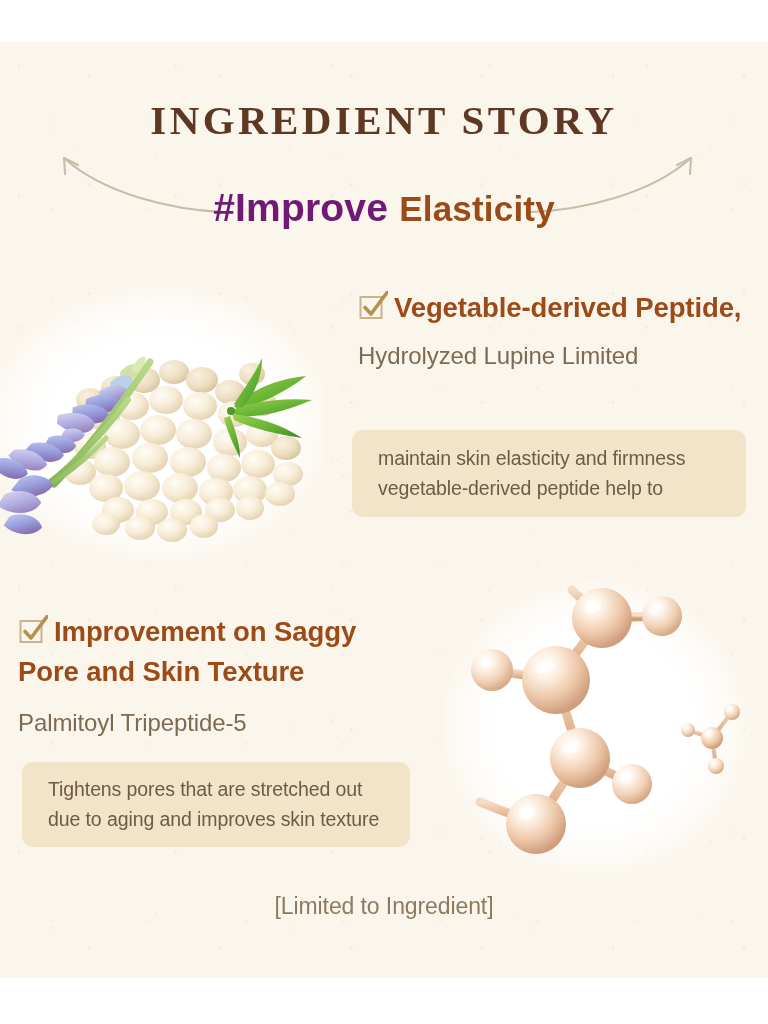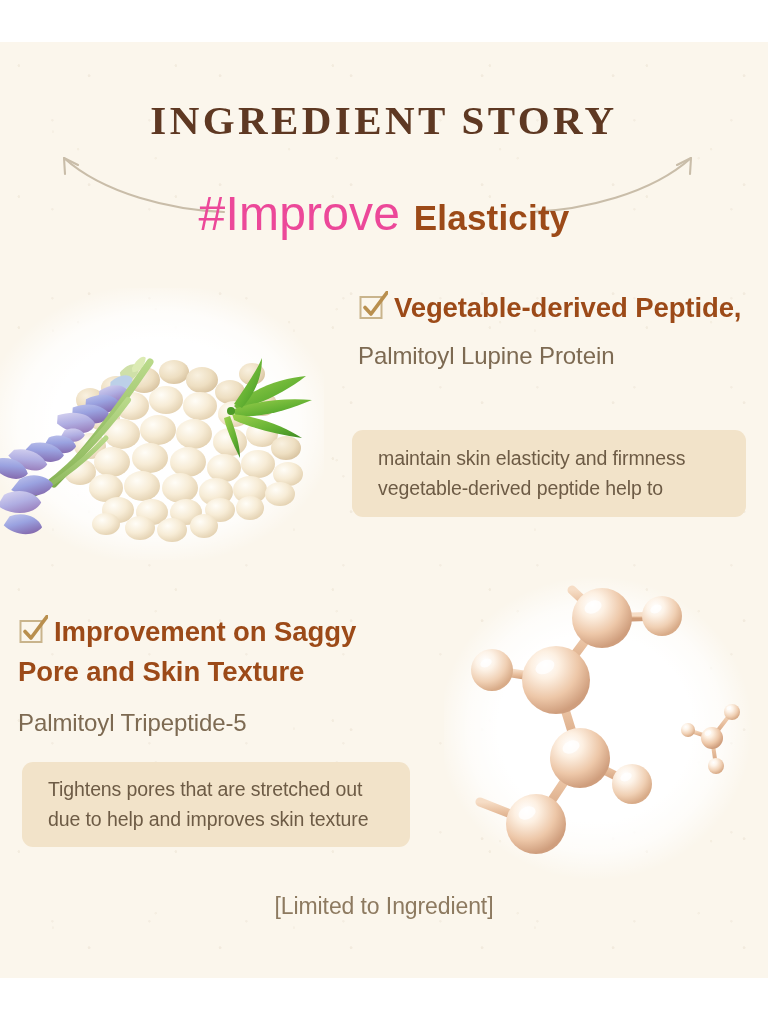--- a/index.html
+++ b/index.html
@@ -37,21 +37,21 @@
     font-weight:bold;
     font-size:41px;
     letter-spacing:3.4px;
     color:#5e3822;
   }
   .subtitle-row {
     position:absolute; left:0; top:186px; width:768px;
     text-align:center; white-space:nowrap;
   }
   .sub-hash {
-    font-size:48px; font-weight:400; color:#ec4899; letter-spacing:.2px;
+    font-size:39px; font-weight:700; color:#701a75; letter-spacing:.2px;
   }
   .sub-strong {
     font-size:35px; font-weight:bold; color:#9c4a18; letter-spacing:.2px;
   }
   .arrow { position:absolute; pointer-events:none; }
   .arrow.left  { left:52px;  top:148px; }
   .arrow.right { left:528px; top:148px; }
 
   
   .block { position:absolute; }
@@ -266,21 +266,21 @@
 
   <div class="block" style="left:358px; top:290px; width:400px;">
     <div class="head-line">
       <span class="check-icon">
         <svg width="30" height="30" viewBox="0 0 30 30">
           <rect x="2.5" y="6" width="21" height="21" fill="none" stroke="#c9b48c" stroke-width="2"></rect>
           <path d="M7 16.5 L13 23 L29 1.5" fill="none" stroke="#b98f4e" stroke-width="3.6" stroke-linecap="round" stroke-linejoin="round"></path>
         </svg>
       </span><span>Vegetable-derived Peptide,</span>
     </div>
-    <div class="sub-line" style="margin-top:10px;">Palmitoyl Lupine Protein</div>
+    <div class="sub-line" style="margin-top:10px;">Hydrolyzed Lupine Limited</div>
   </div>
 
   <div class="desc desc-1">
     <div>maintain skin elasticity and firmness</div>
     <div>vegetable-derived peptide help to</div>
   </div>
 
   <div class="photo-molecule">
     <div class="svgwrap">
       <svg width="322" height="312" viewBox="0 0 322 312">
@@ -358,17 +358,17 @@
           <path d="M7 16.5 L13 23 L29 1.5" fill="none" stroke="#b98f4e" stroke-width="3.6" stroke-linecap="round" stroke-linejoin="round"></path>
         </svg>
       </span><span>Improvement on Saggy</span>
       <div>Pore and Skin Texture</div>
     </div>
     <div class="sub-line" style="margin-top:17px;">Palmitoyl Tripeptide-5</div>
   </div>
 
   <div class="desc desc-2">
     <div>Tightens pores that are stretched out</div>
-    <div>due to help and improves skin texture</div>
+    <div>due to aging and improves skin texture</div>
   </div>
 
   <div class="footer">[Limited to Ingredient]</div>
 </div>
 
 </body></html>

